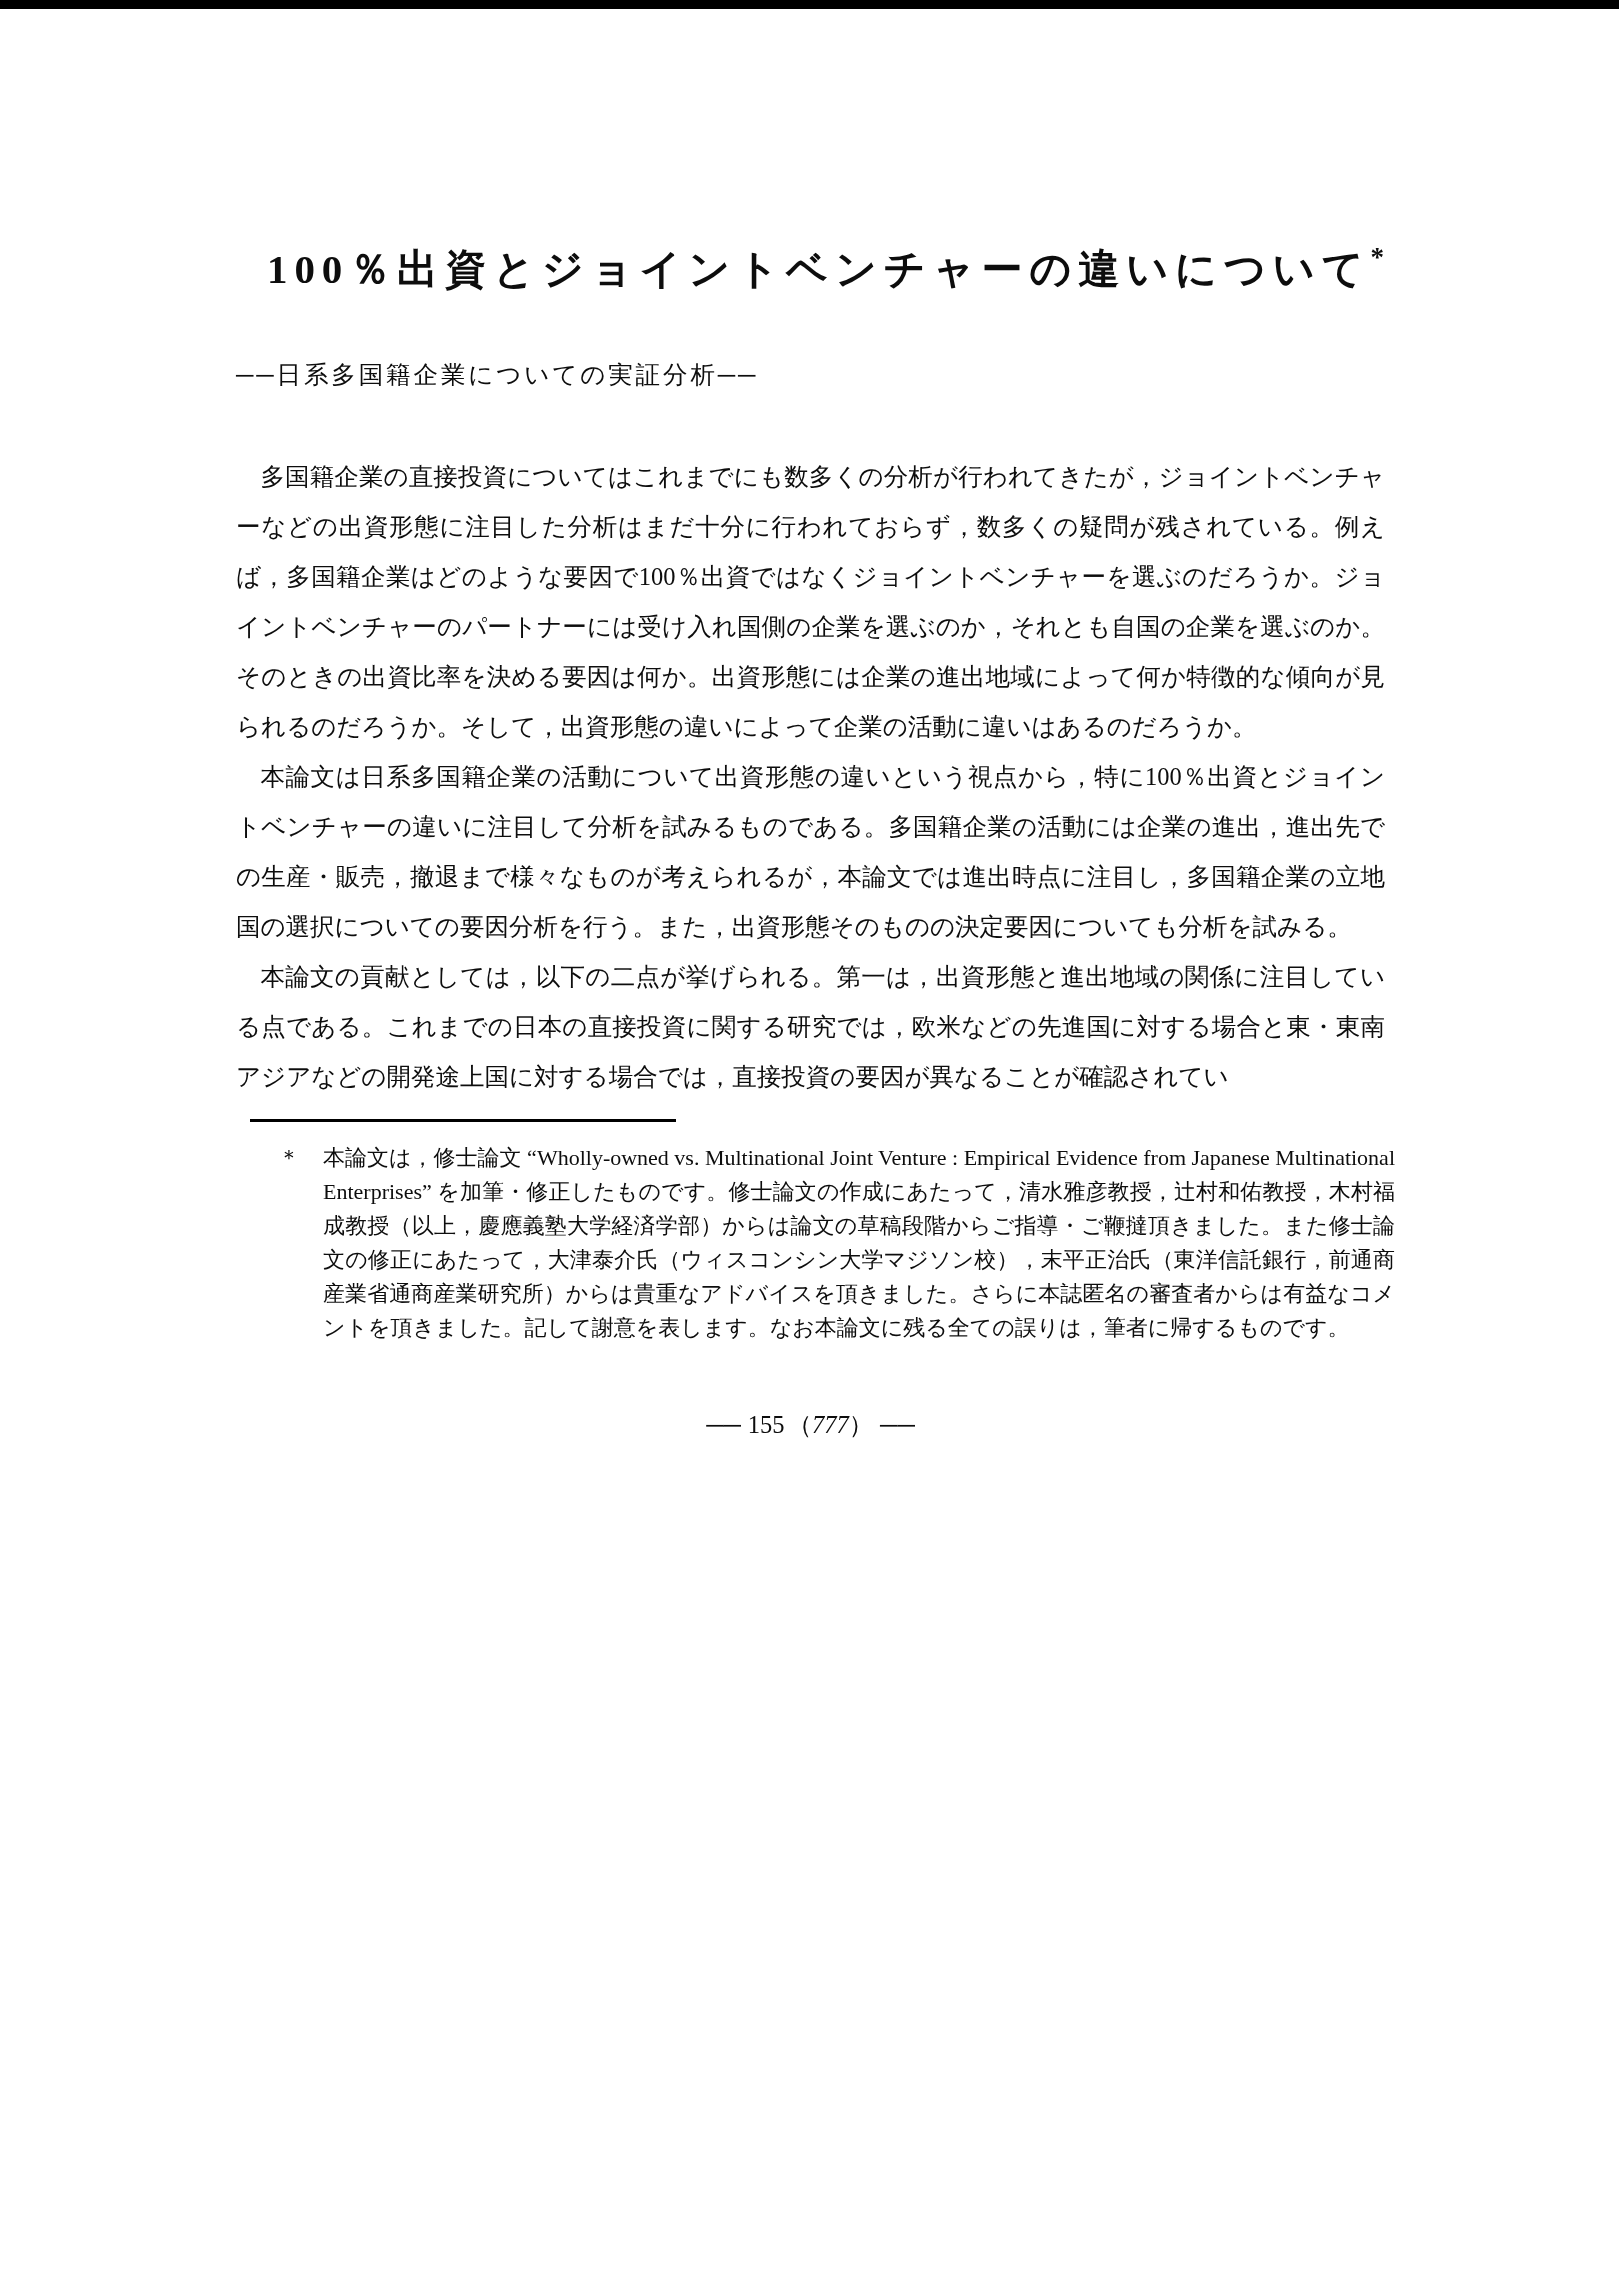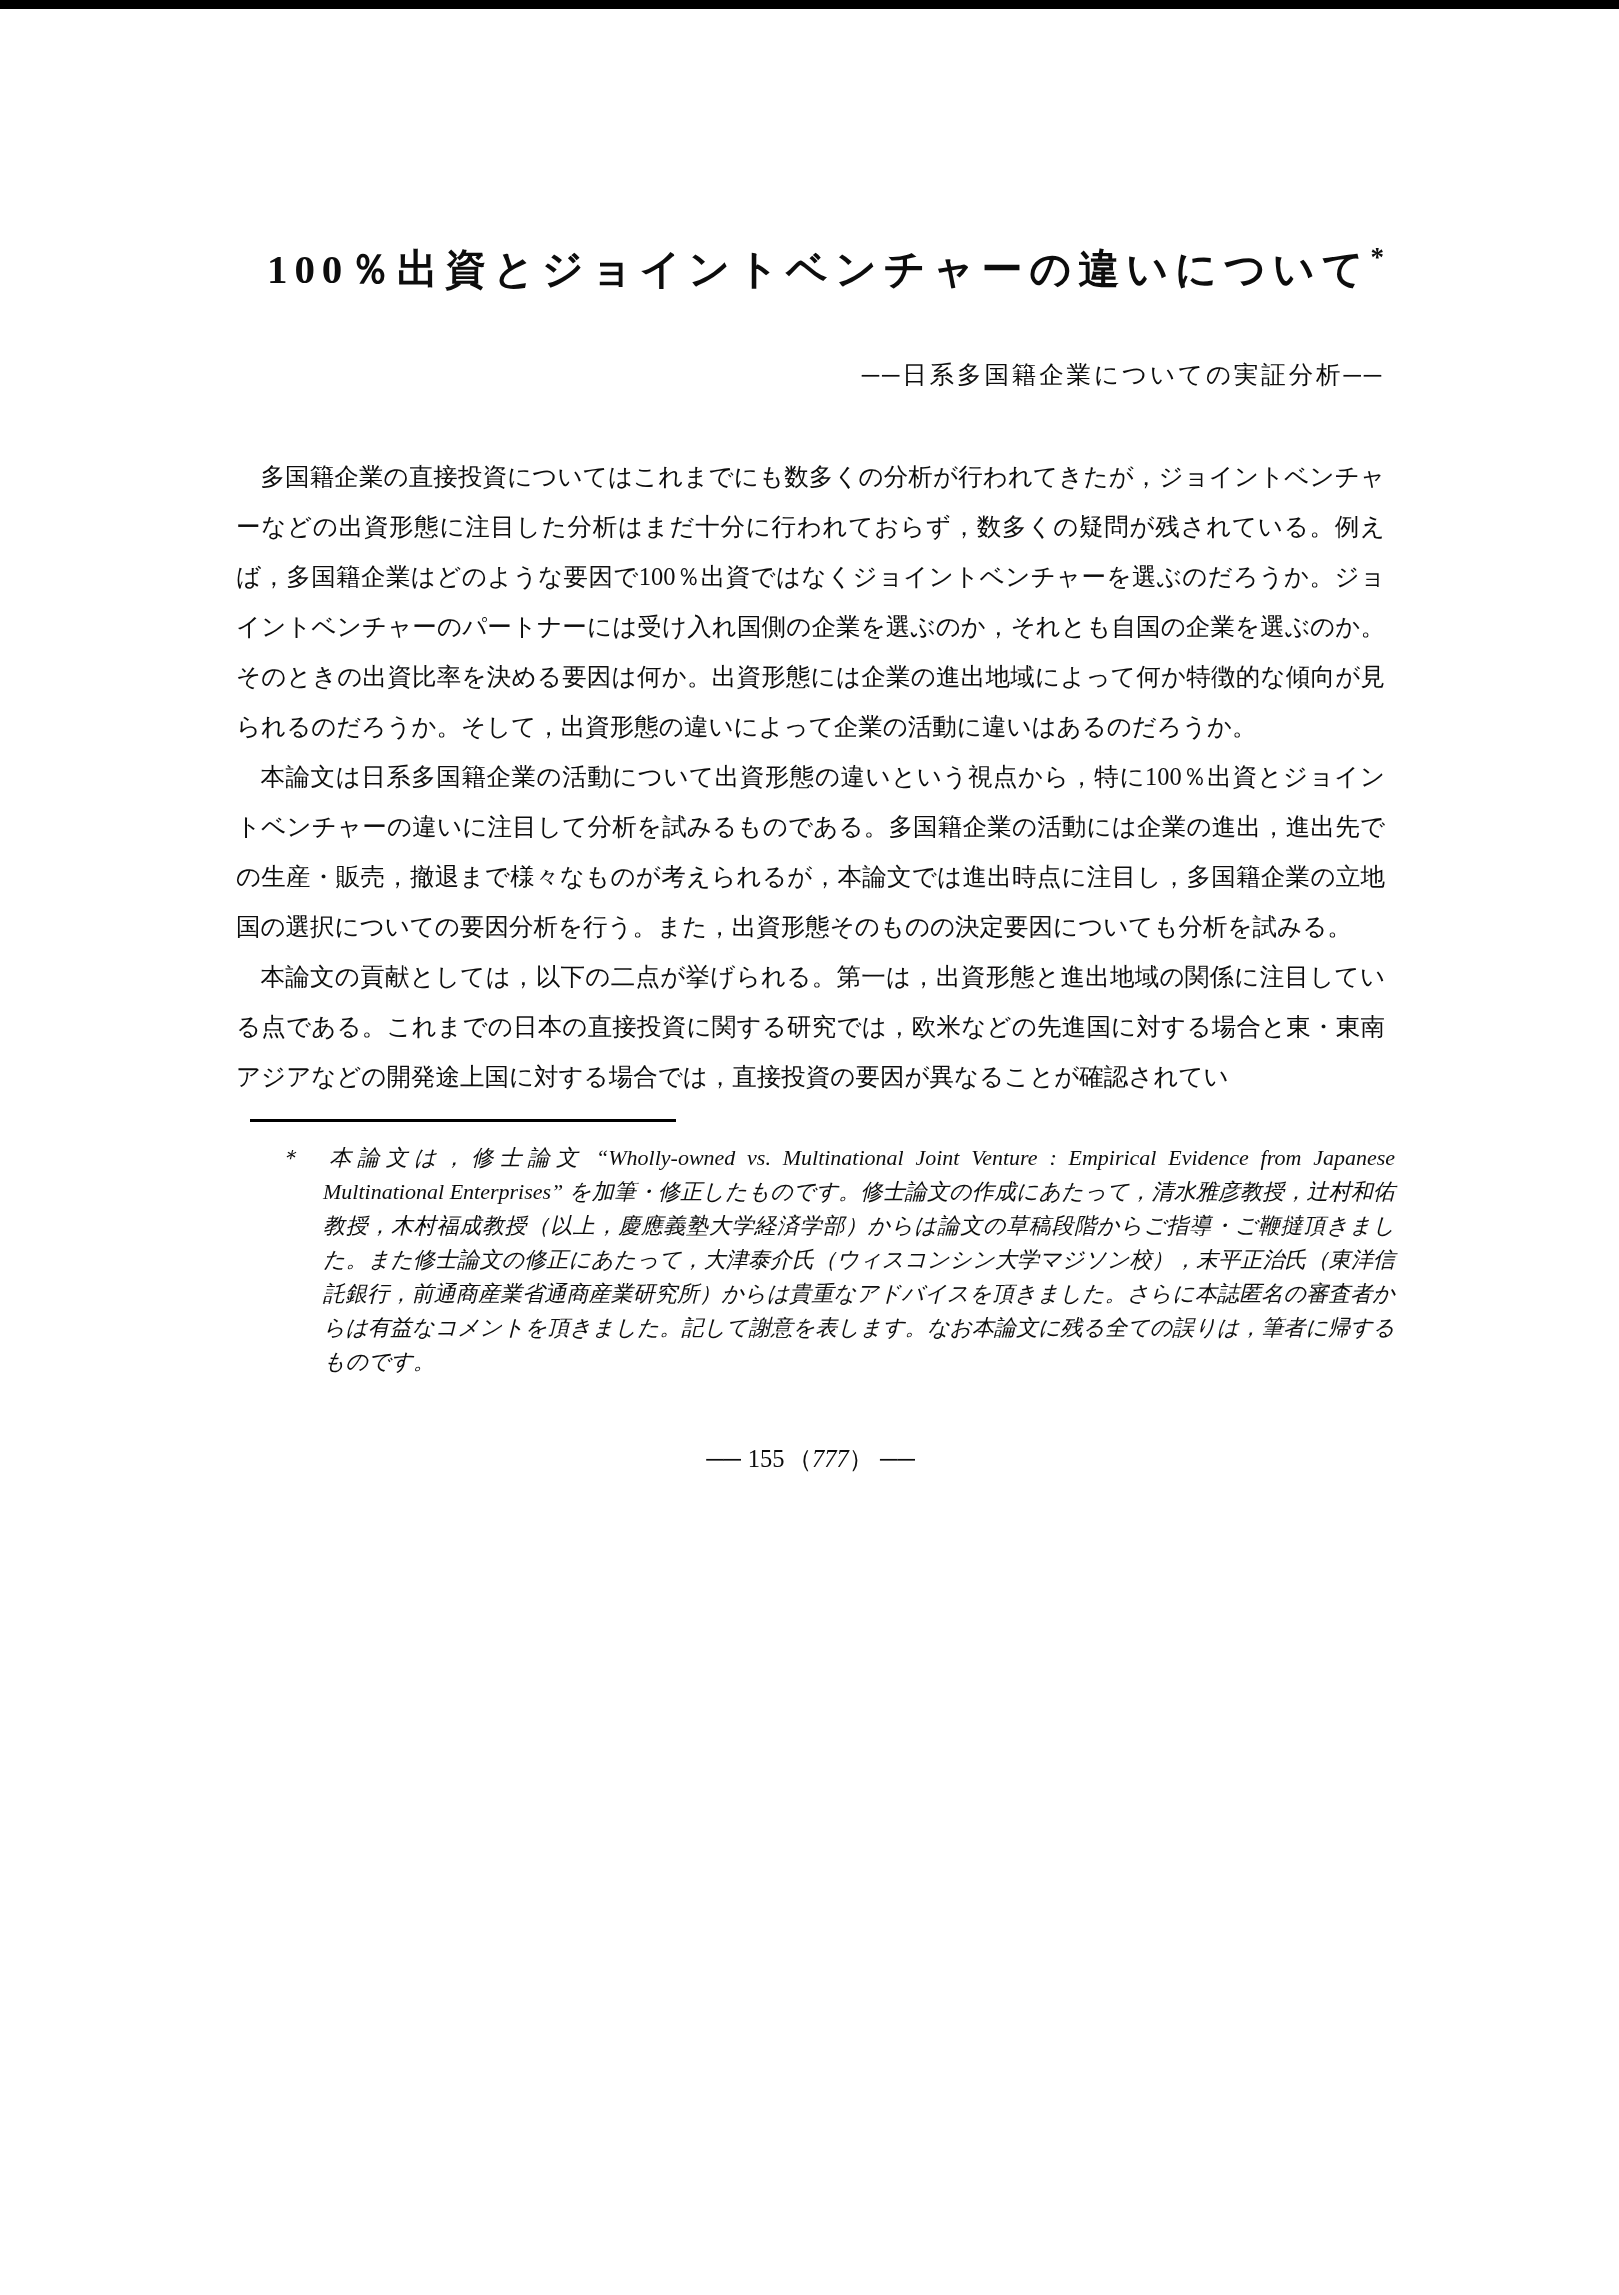--- a/index.html
+++ b/index.html
@@ -43,21 +43,21 @@
     line-height: 56px;
     white-space: nowrap;
   }
   .doc-title sup {
     font-size: 27px;
     letter-spacing: 0;
     vertical-align: 16.7px;
   }
   .subtitle {
     margin-top: 61px;
-    text-align: right;
+    text-align: left;
     font-size: 24.5px;
     letter-spacing: 2.9px;
     line-height: 34px;
     white-space: nowrap;
   }
   .author {
     margin-top: 72px;
     padding-left: 797px;
     font-size: 31px;
     letter-spacing: 49px;
@@ -97,21 +97,20 @@
   .footnote {
     margin-top: 19.6px;
     margin-left: 42px;
     width: 1072px;
     font-size: 22px;
     line-height: 34px;
     text-align: justify;
     text-justify: inter-ideograph;
     padding-left: 45px;
     text-indent: -45px;
-    font-style: italic;
   }
   .footnote .footnote-marker {
     display: inline-block;
     width: 45px;
     text-indent: 0;
   }
   .page-footer {
     margin-top: 64px;
     width: 1149px;
     text-align: center;

